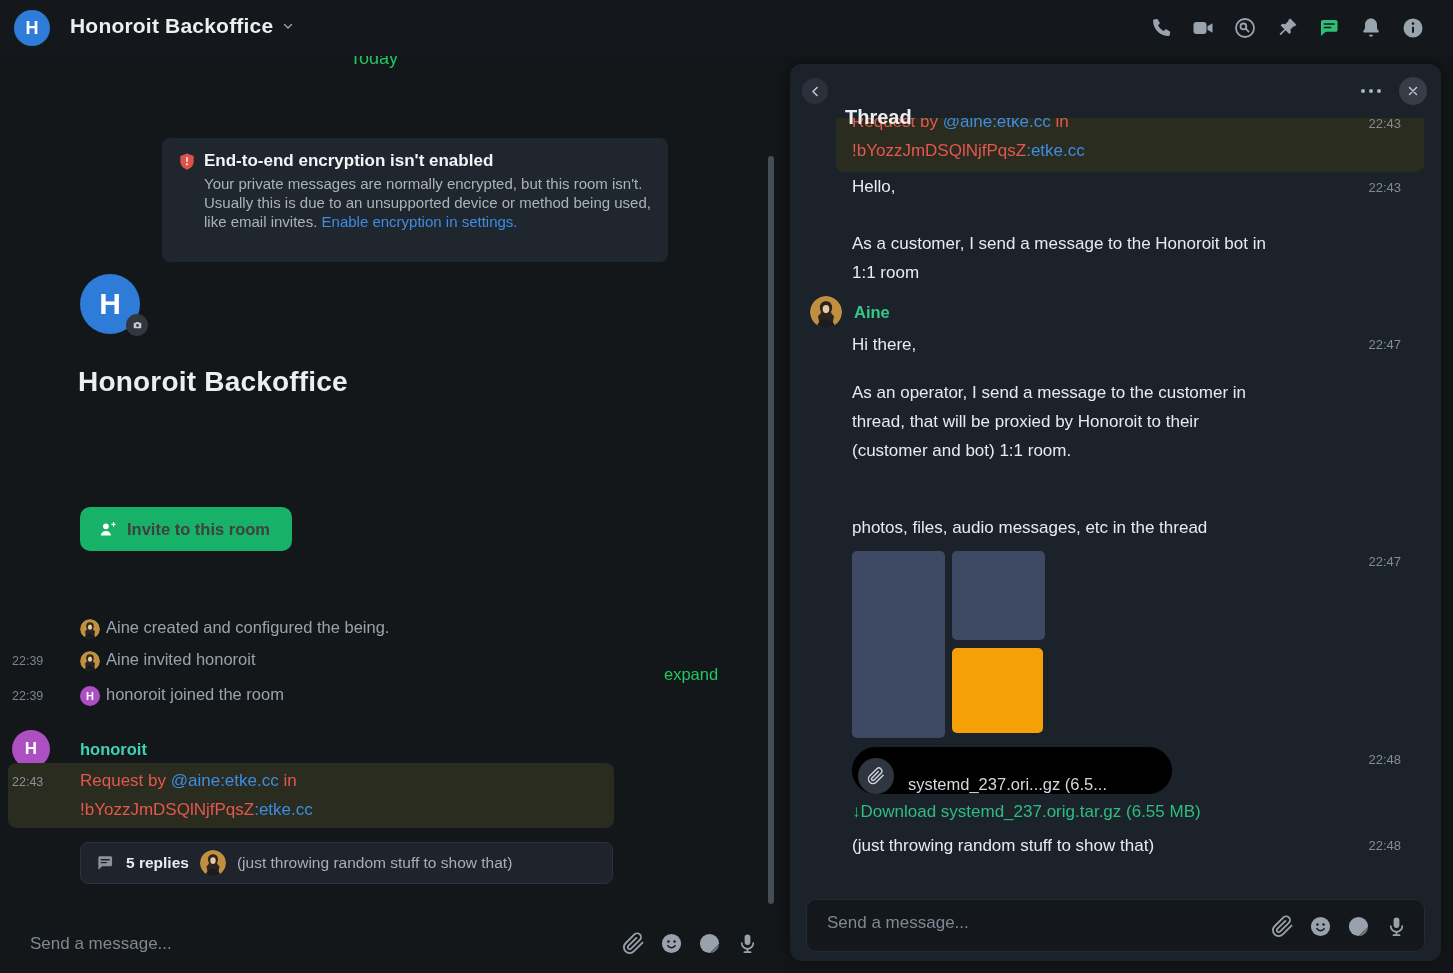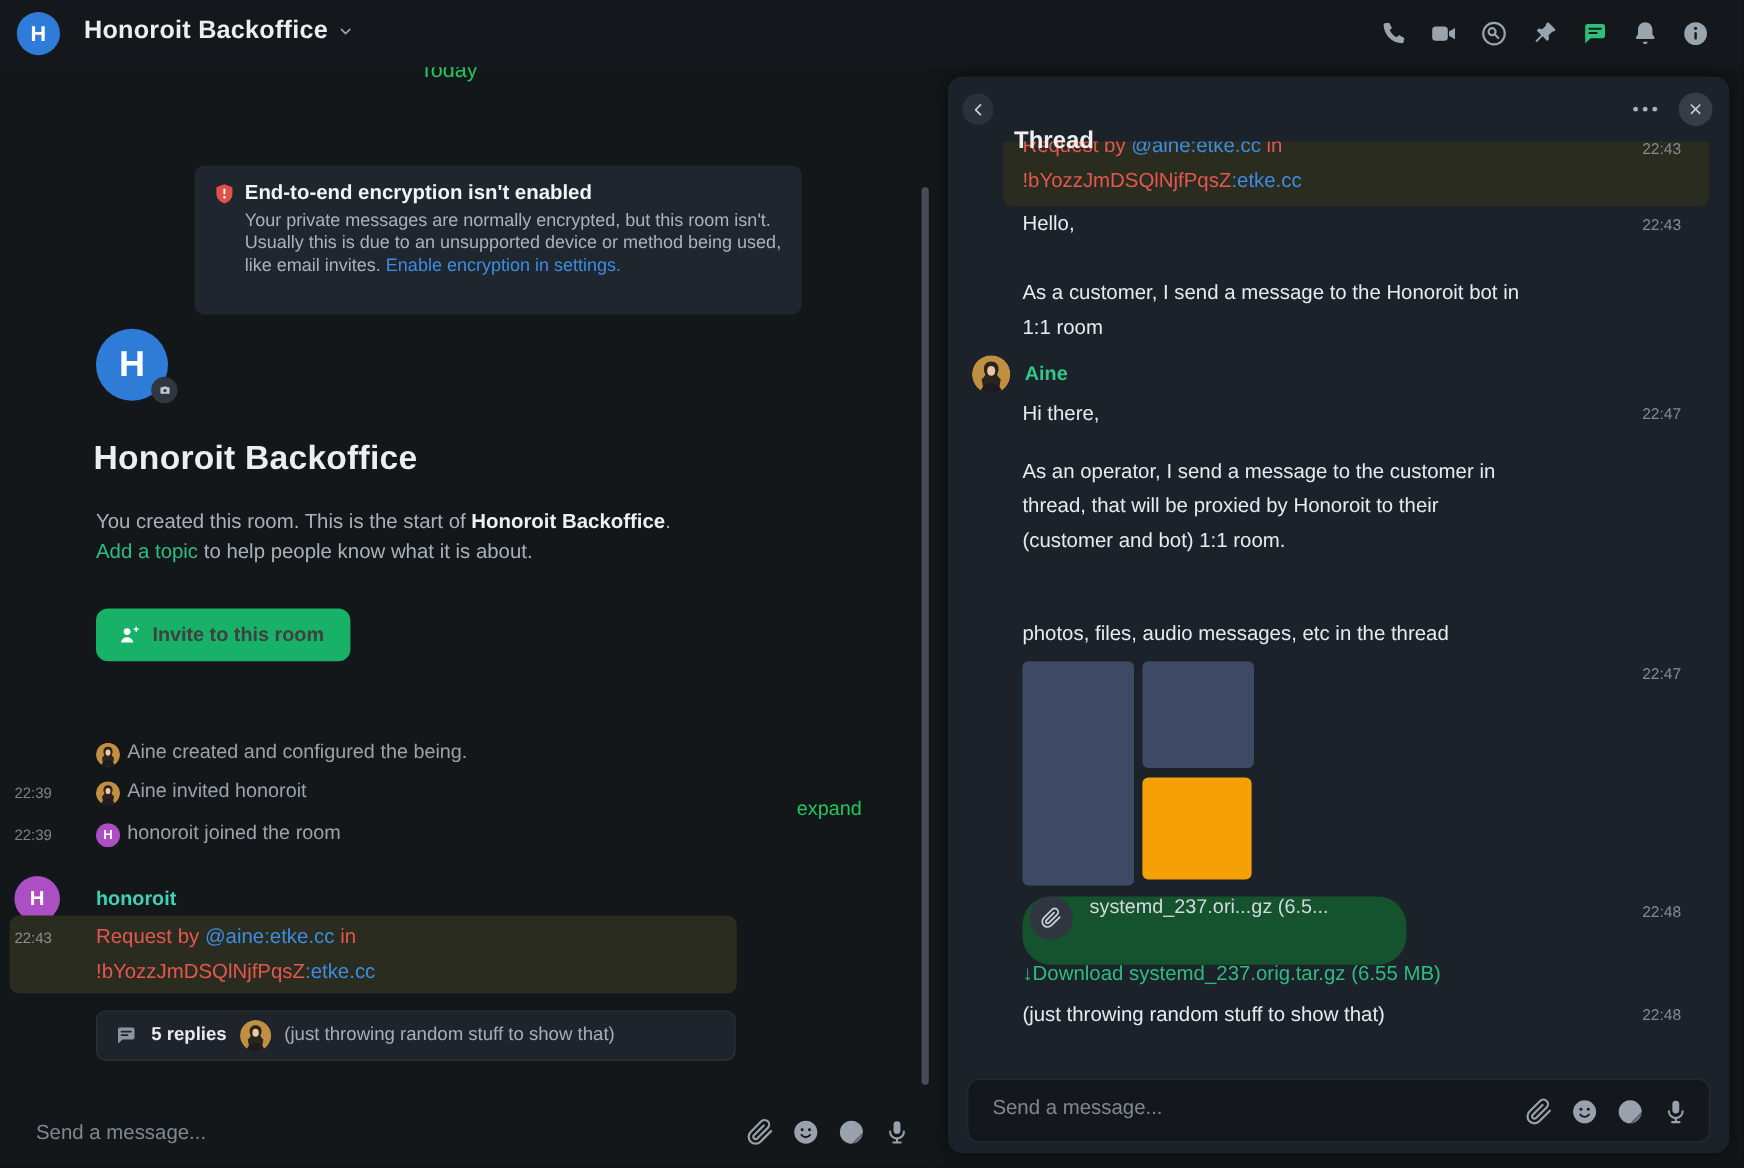--- a/index.html
+++ b/index.html
@@ -82,21 +82,21 @@
   .t-text { position:absolute; left:62px; font-size:17px; color:#e8ebee; }
   .t-bubble { position:absolute; left:46px; top:44px; width:588px; height:64px; background:#2a2c1f; border-radius:8px; }
   .t-ava { position:absolute; left:20px; top:232px; width:32px; height:32px; border-radius:50%; overflow:hidden; cursor:pointer; }
   .t-sender { position:absolute; left:64px; top:239px; font-size:16.5px; font-weight:bold; color:#32c889; cursor:pointer; }
 
   .t-img { position:absolute; left:62px; top:487px; width:193px; height:187px; cursor:pointer; }
   .t-img .p-left { position:absolute; left:0; top:0; width:93px; height:187px; background:#3e4a63; border-radius:5px; }
   .t-img .p-rt { position:absolute; left:100px; top:0; width:93px; height:89px; background:#3e4a63; border-radius:5px; }
   .t-img .p-rb { position:absolute; left:100px; top:97px; width:91px; height:85px; background:#f5a006; border-radius:5px; }
 
-  .t-file { position:absolute; left:62px; top:683px; width:320px; height:57px; background:#14532d; border-radius:24px; display:flex; align-items:flex-start; padding:0 16px 0 6px; gap:14px; cursor:pointer; }
+  .t-file { position:absolute; left:62px; top:683px; width:320px; height:47px; background:#000000; border-radius:24px; display:flex; align-items:flex-end; padding:0 16px 0 6px; gap:14px; cursor:pointer; }
   .t-file-circ { width:36px; height:36px; border-radius:50%; background:#2f3640; display:flex; align-items:center; justify-content:center; color:#cdd4db; }
   .t-file-label { font-size:16.5px; color:#d3d9df; }
   .t-download { position:absolute; left:62px; top:738px; font-size:17px; color:#2dbd7f; cursor:pointer;text-align:right; }
 
   .tp-composer { position:absolute; left:16px; top:835px; width:619px; height:53px; background:#14181d; border:1px solid #262b32; border-radius:10px; }
   .tp-input { position:absolute; left:20px; top:13px; width:420px; background:transparent; border:none; outline:none; font-size:17px; color:#dfe3e7; font-family:inherit; }
   .tp-input::placeholder { color:#7f8892; }
 </style>
 </head>
 <body>
@@ -180,28 +180,20 @@
   <div class="intro-avatar">
     <span>H</span>
   </div>
   <div class="cam-badge">
     <svg viewBox="0 0 24 24" width="13" height="13" fill="#c4cad1">
         <path d="M9 7l1-1.5h4L15 7h2.5c.8 0 1.5.7 1.5 1.5v7c0 .8-.7 1.5-1.5 1.5h-11C5.7 17 5 16.3 5 15.5v-7C5 7.7 5.7 7 6.5 7z"></path>
         <circle cx="12" cy="12" r="2.6" fill="#31373f"></circle>
       </svg>
   </div>
   <h1 class="intro-title">Honoroit Backoffice</h1>
-  <div class="intro-para">
-    <div>
-      <span>You created this room. This is the start of </span><b>Honoroit Backoffice</b><span>.</span>
-    </div>
-    <div>
-      <span class="green-link">Add a topic</span><span> to help people know what it is about.</span>
-    </div>
-  </div>
   <button class="invite-btn">
     <span>
       <svg viewBox="0 0 24 24" width="19" height="19" fill="#fff">
           <circle cx="10" cy="8" r="3.6"></circle>
           <path d="M3.5 19.5c.6-3.6 3.3-5.5 6.5-5.5s5.9 1.9 6.5 5.5z"></path>
           <path d="M17.5 5.5h4.2M19.6 3.4v4.2" stroke="#fff" stroke-width="1.6" stroke-linecap="round"></path>
         </svg>
     </span>
     <span>Invite to this room</span>
   </button>

